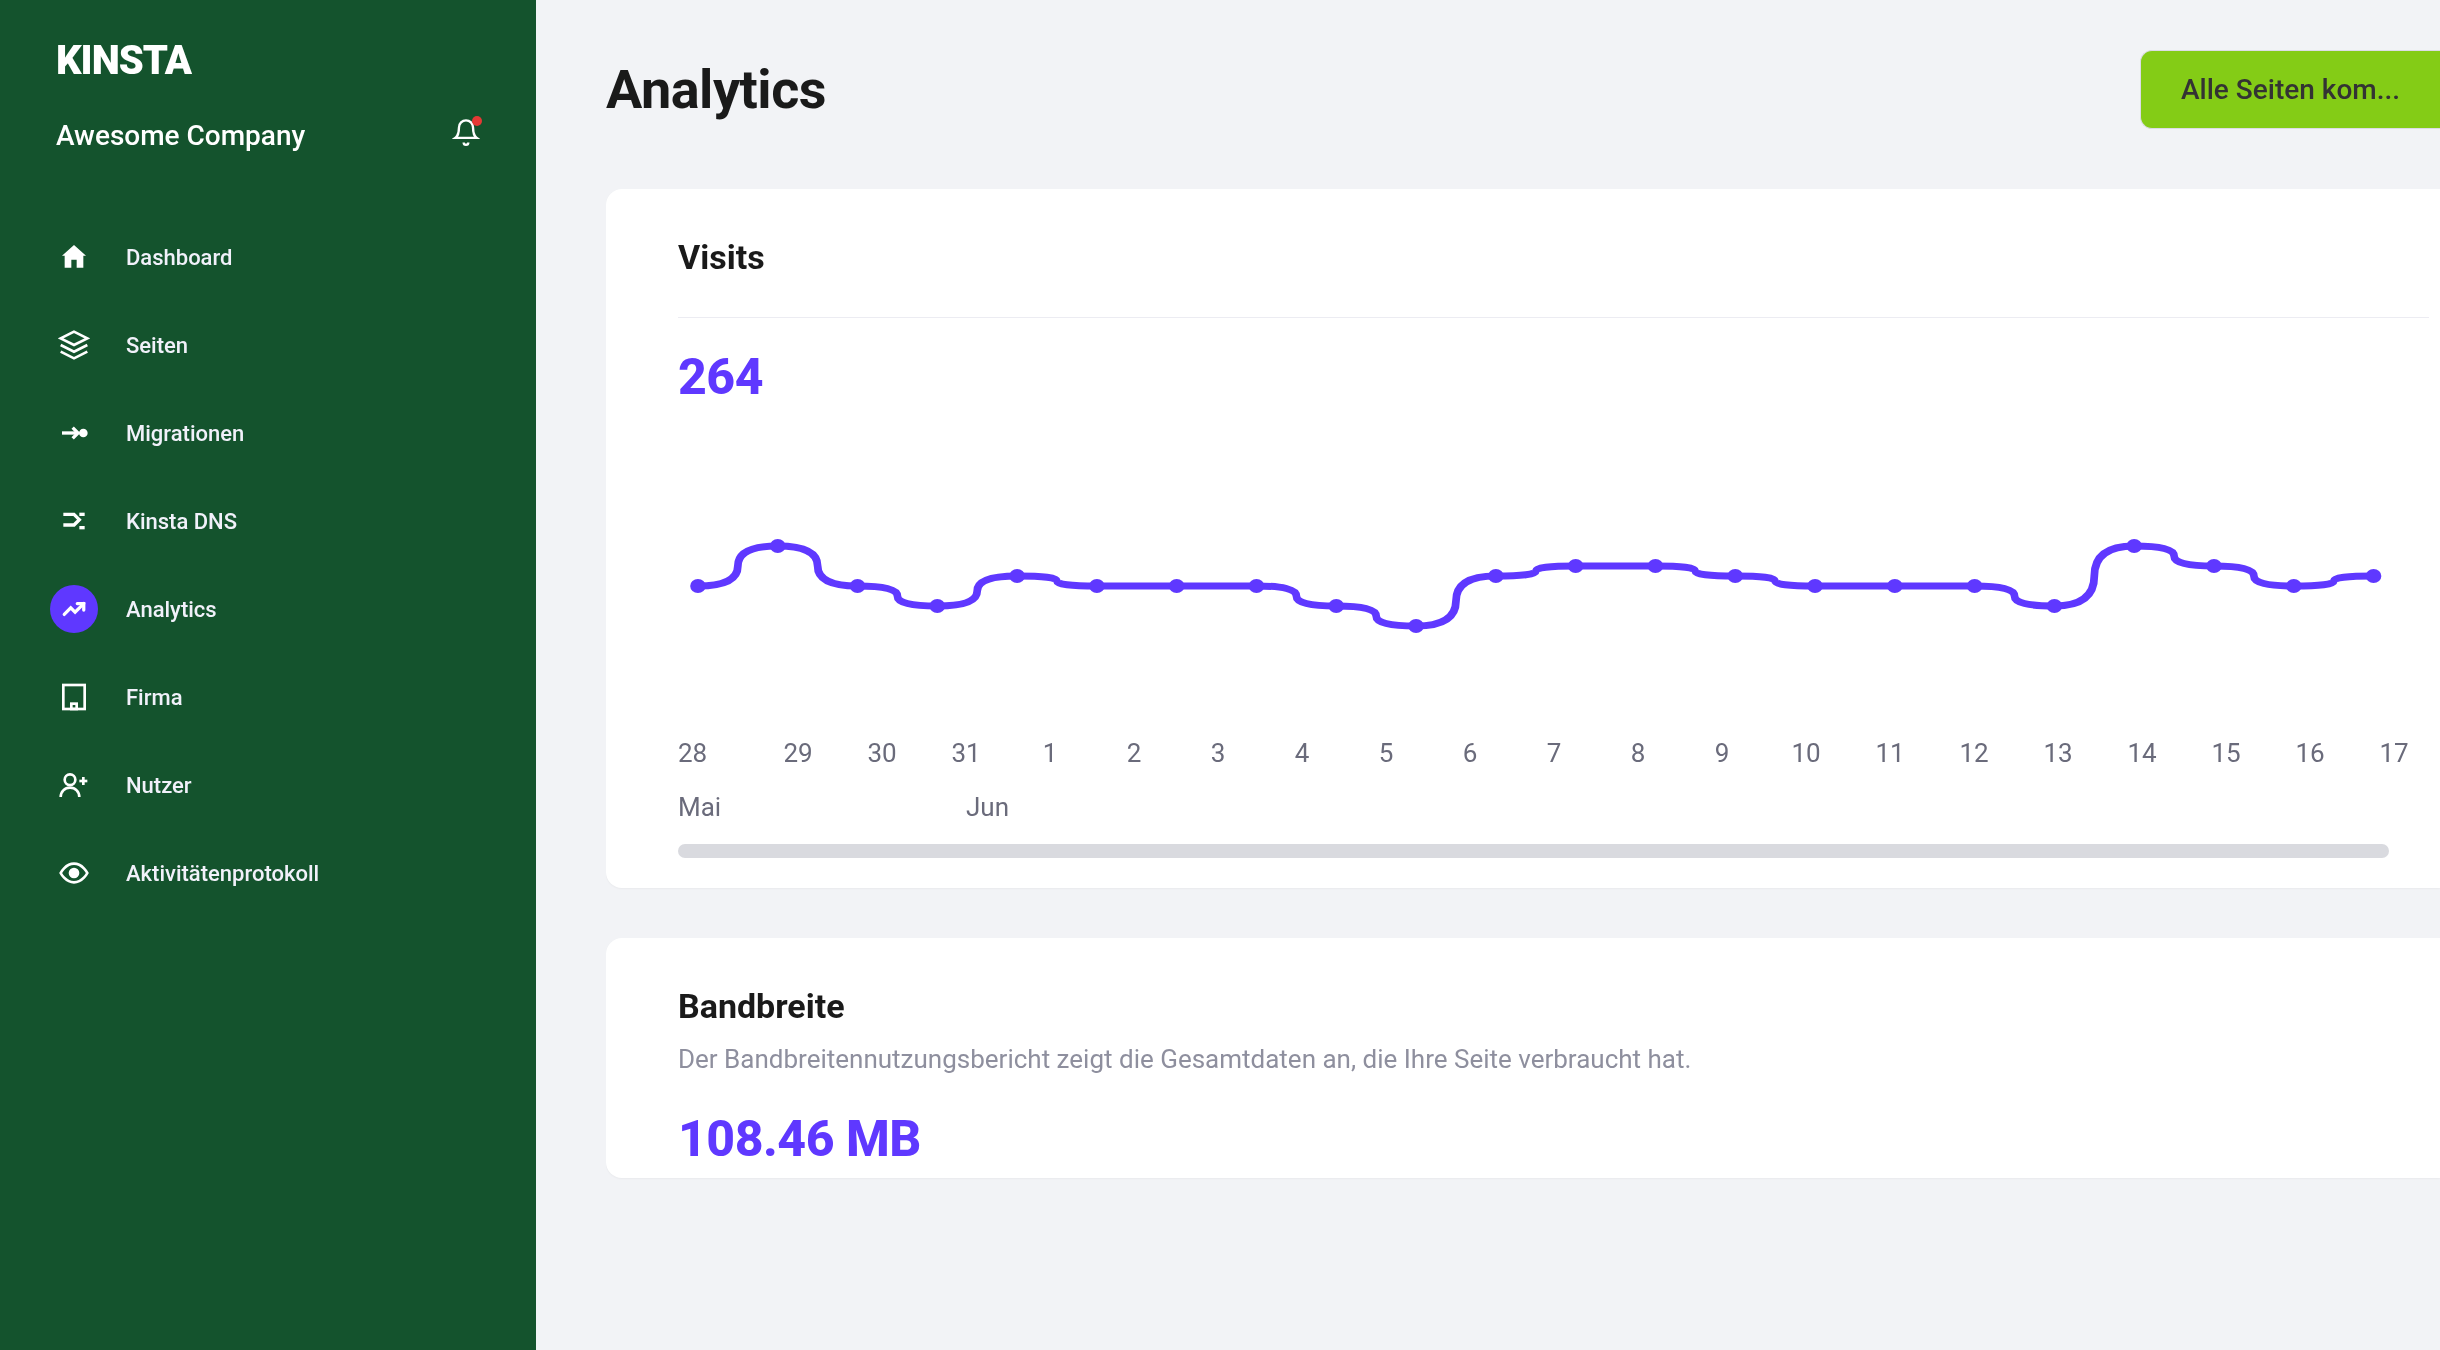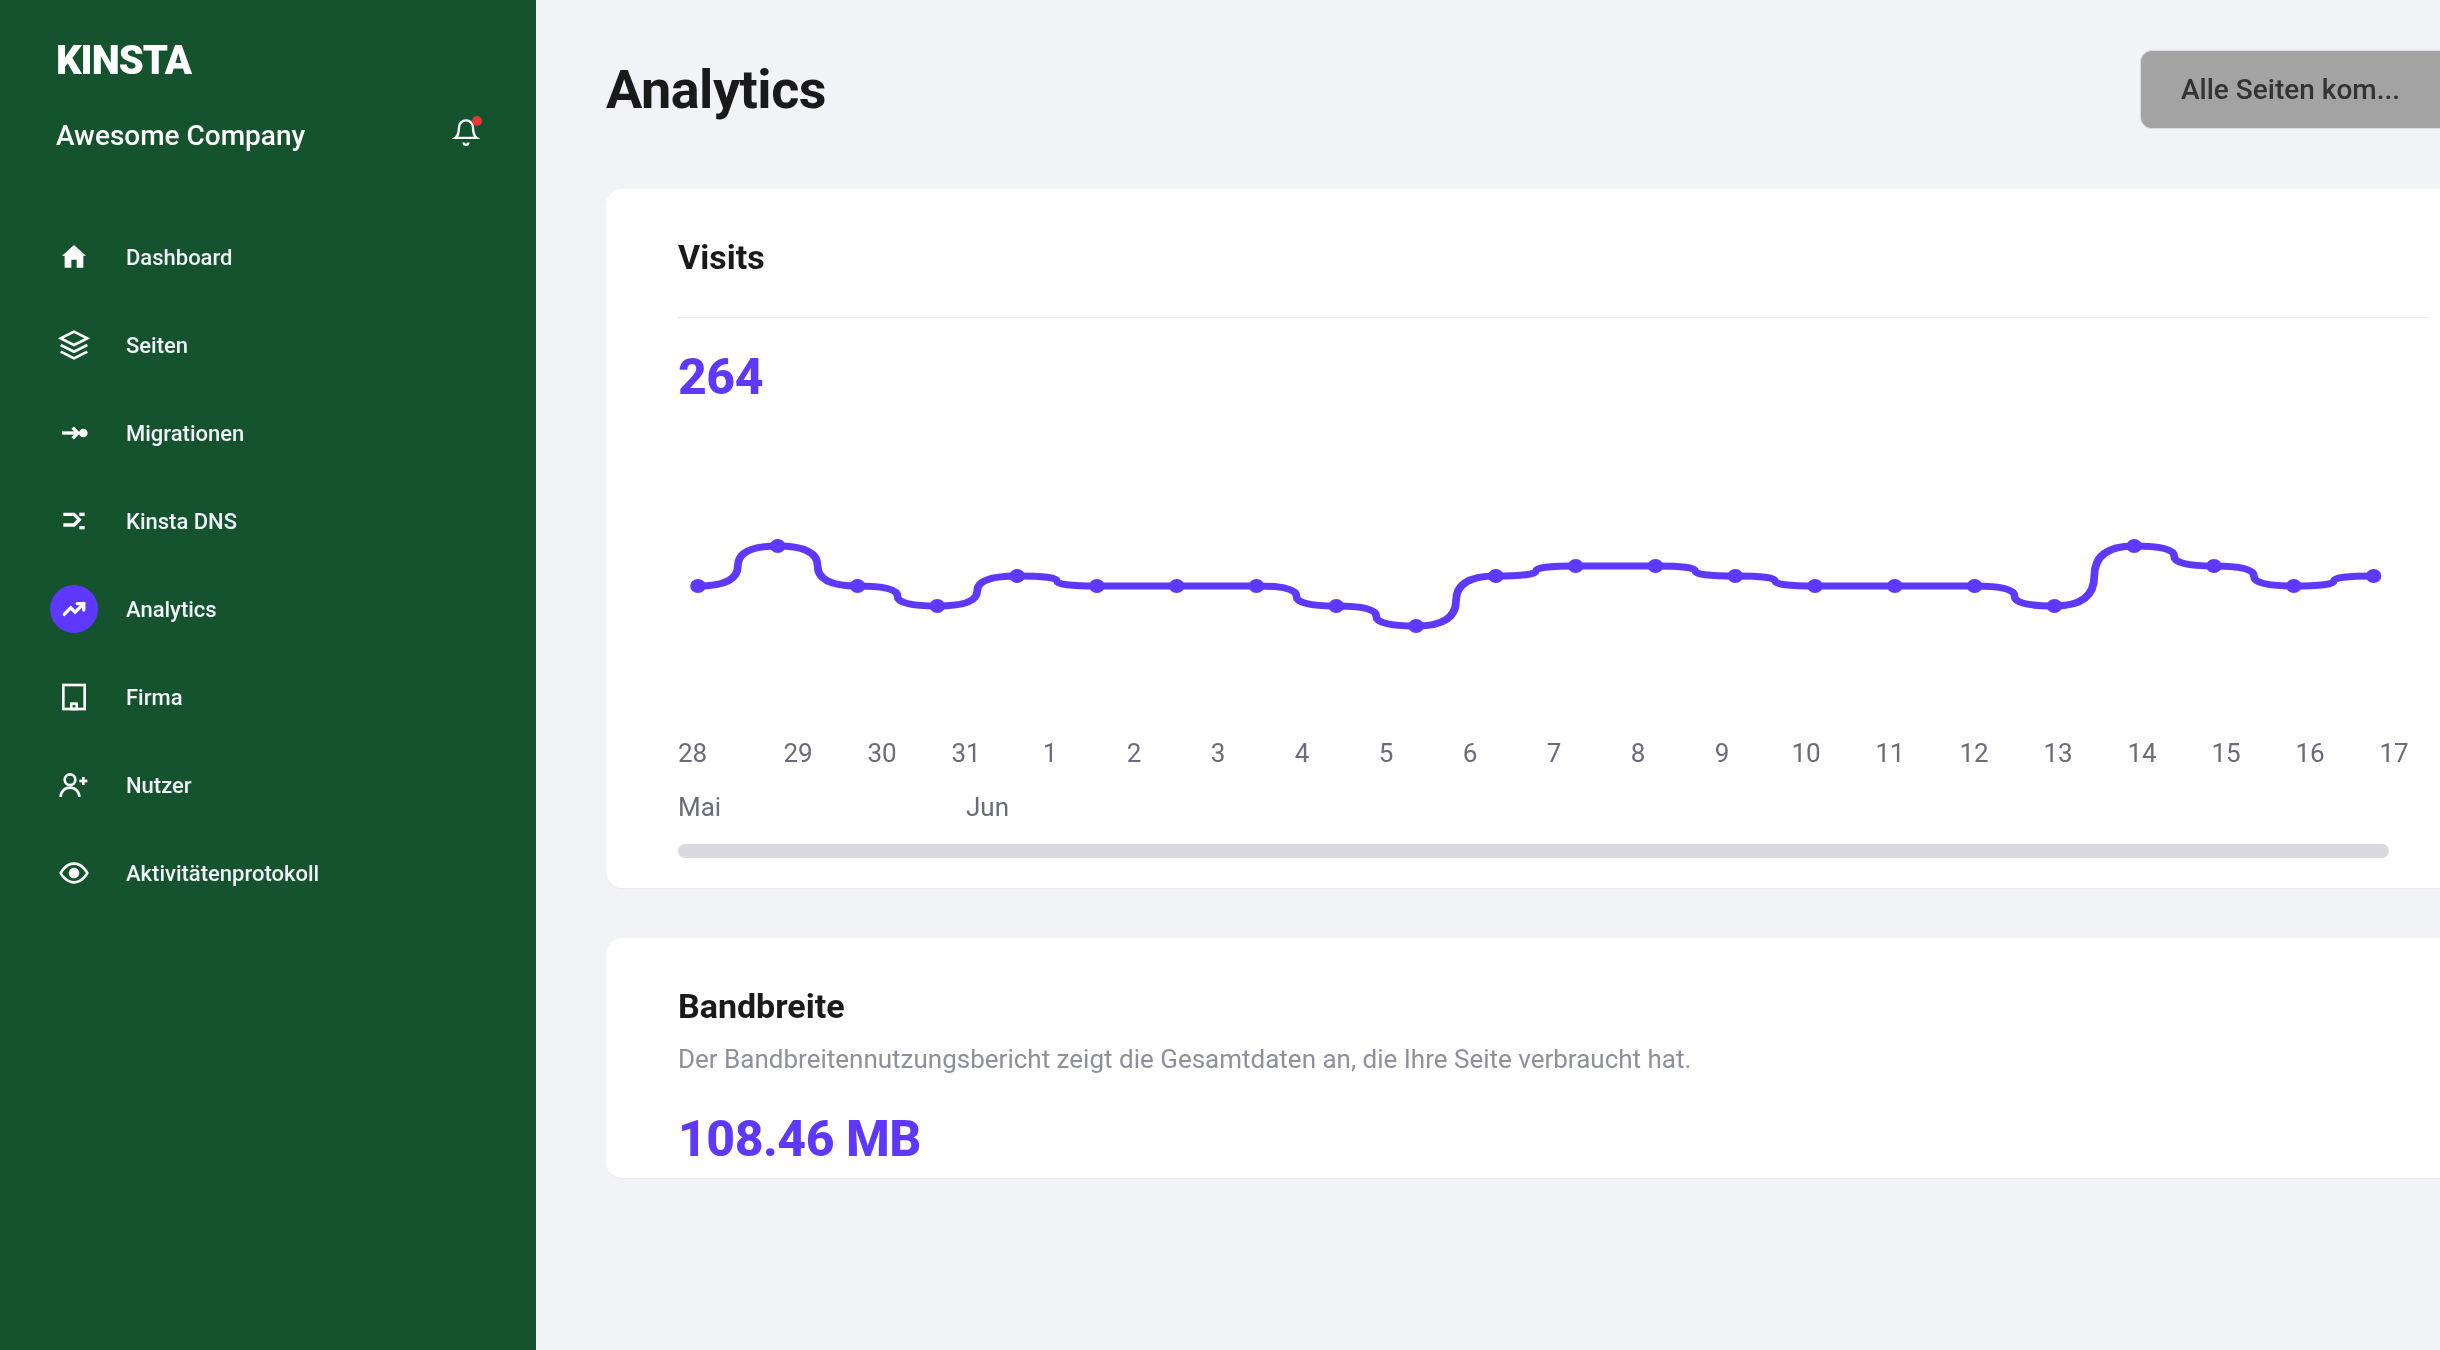--- a/index.html
+++ b/index.html
@@ -16,21 +16,21 @@
   .nav-item { display:flex; align-items:center; gap:34px; padding:0 56px; height:88px; font-size:22px; font-weight:500; cursor:pointer; color:#f1f1fa; }
   .nav-icon { width:36px; height:36px; display:flex; align-items:center; justify-content:center; flex-shrink:0; }
   .nav-icon svg { width:32px; height:32px; }
   .nav-item.active .nav-icon { width:48px; height:48px; background:#5f38ff; border-radius:50%; margin-left:-6px; margin-right:-6px; }
   .nav-item.active .nav-icon svg { width:26px; height:26px; }
 
   
   .main { flex:1; height:100%; padding:50px 0 0 70px; overflow:hidden; display:flex; flex-direction:column; }
   .main-header { display:flex; justify-content:space-between; align-items:center; padding-right:0; }
   .page-title { font-size:54px; font-weight:700; letter-spacing:-0.5px; }
-  .site-selector { background:#a3a3a3; border:1px solid #dcdce5; border-radius:12px; padding:22px 40px; font-size:28px; font-weight:500; color:#333; cursor:pointer; border-right:none; border-top-right-radius:0; border-bottom-right-radius:0; white-space:nowrap; }
+  .site-selector { background:#84cc16; border:1px solid #dcdce5; border-radius:12px; padding:22px 40px; font-size:28px; font-weight:500; color:#333; cursor:pointer; border-right:none; border-top-right-radius:0; border-bottom-right-radius:0; white-space:nowrap; }
 
   .content-row { display:flex; margin-top:60px; flex:1; overflow:hidden; }
 
   .subnav { width:300px; flex-shrink:0; padding-top:8px; }
   .subnav-item { font-size:30px; font-weight:600; color:#a6a7b3; padding:24px 0; cursor:pointer; }
   .subnav-item.active { color:#1a1a1a; font-weight:700; }
   .subnav-item:first-child { padding-top:0; }
 
   .cards { flex:1; overflow:hidden; }
 

